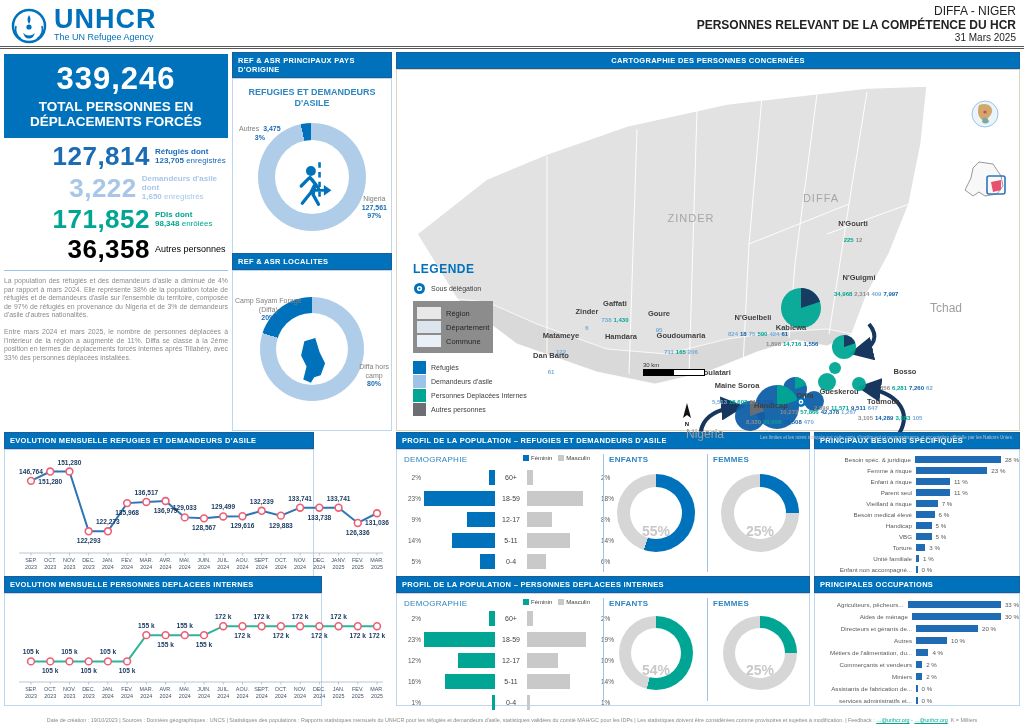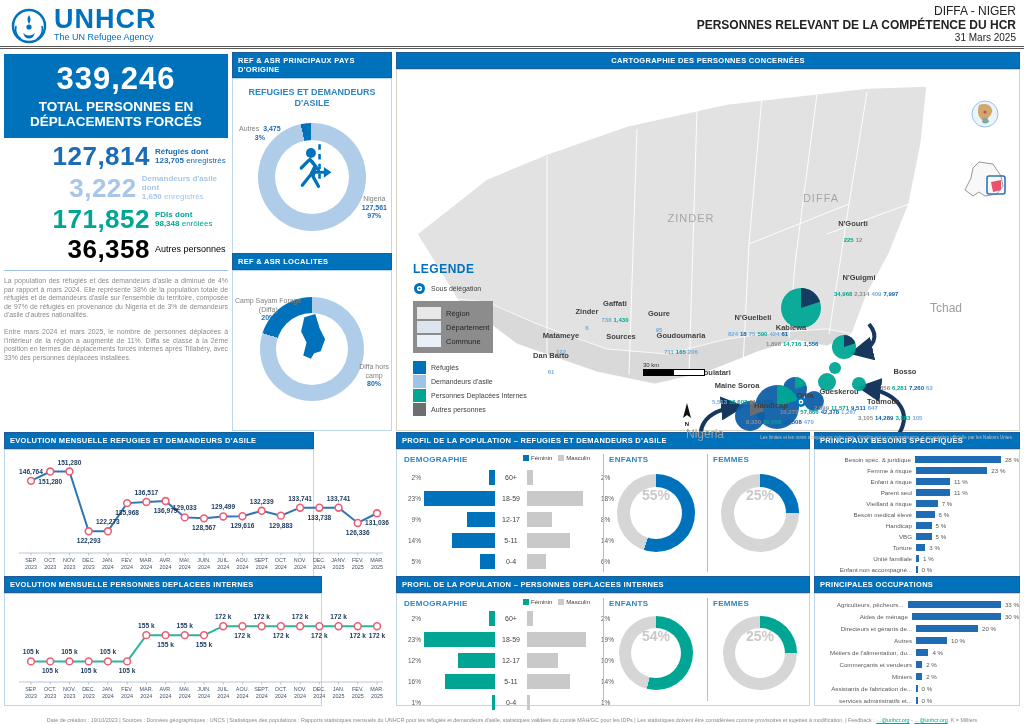--- a/index.html
+++ b/index.html
@@ -26,29 +26,29 @@
   #totalbox .lbl{font-size:13.5px;font-weight:bold;line-height:15px;margin-top:2px}
   .statrow{display:flex;align-items:center;margin-top:6px}
   .statrow .val{width:146px;text-align:right;font-size:26px;font-weight:bold;letter-spacing:.5px;line-height:24px}
   .statrow .lab{margin-left:5px;font-size:8px;line-height:9px;font-weight:bold;text-align:left}
   .statrow .lab .thin{font-weight:normal}
   .c-blue{color:#1B6CB5}.c-lightblue{color:#A8C7E8}.c-teal{color:#00A693}.c-grey{color:#000000}
   #paras{border-top:1px solid #9DC3E6;margin-top:9px;padding-top:6px}
   #paras p{font-size:6.9px;line-height:8.6px;color:#8A8A8A;text-align:justify;margin:0 0 8px}
   
   .donut{border-radius:50%;position:relative}
-  .donut .hole{position:absolute;border-radius:50%;background:#fff;display:flex;align-items:flex-start;justify-content:center}
+  .donut .hole{position:absolute;border-radius:50%;background:#fff;display:flex;align-items:flex-end;justify-content:center}
   .donut .pct{position:relative;z-index:2;font-weight:bold;color:#C9C9C9;font-size:14px}
   .dlab{position:absolute;font-size:7px;line-height:8.5px;text-align:center;color:#7F7F7F}
   .dlab .n{font-weight:bold;color:#1B6CB5}
   
   .axis-label{fill:#44546A;font-size:5.4px}
   .dlabel{fill:#17375E;font-size:6.6px;font-weight:bold}
   
-  .demolbl{position:absolute;left:7px;top:5px;font-size:8px;font-weight:bold;color:#2E86C1;letter-spacing:.3px}
+  .demolbl{position:absolute;left:7px;top:5px;font-size:8px;font-weight:normal;color:#2E86C1;letter-spacing:.3px}
   .sublbl{font-size:8px;font-weight:bold;color:#2E86C1;letter-spacing:.3px}
   .pyr-row{display:flex;align-items:center;height:21px}
   .pyr-pctL{width:22px;text-align:right;font-size:6.5px;color:#595959}
   .pyr-pctR{width:22px;text-align:left;font-size:6.5px;color:#595959}
   .pyr-barL{width:74px;position:relative;height:15px}
   .pyr-barR{width:74px;position:relative;height:15px}
   .pyr-barL .bar{position:absolute;right:0;top:0;height:15px}
   .pyr-barR .bar{position:absolute;left:0;top:0;height:15px}
   .pyr-age{width:32px;text-align:center;font-size:7px;color:#404040}
   .leg{display:flex;align-items:center;font-size:6px;color:#404040;margin-left:6px}
@@ -300,21 +300,21 @@
       </div>
       <div class="mapnote">Les limites et les noms indiqués sur cette carte n'impliquent ni reconnaissance ni acceptation officielle par les Nations Unies.</div>
       <div id="citylayer">
           <div class="maplbl region" style="left: 294px; top: 134px;">ZINDER</div>
           <div class="maplbl region" style="left: 424px; top: 114px;">DIFFA</div>
           <div class="maplbl country" style="left: 549px; top: 224px;">Tchad</div>
           <div class="maplbl country" style="left: 308px; top: 350px;">Nigeria</div>
           <div class="city" style="left: 190px; top: 236px;"><span class="nm">Zinder</span><span class="v v-dem">6</span></div>
           <div class="city" style="left: 218px; top: 228px;"><span class="nm">Gaffati</span><span class="v v-dem">738</span><span class="v v-pdi">1,430</span></div>
           <div class="city" style="left: 224px; top: 252px;">
-            <span class="nm">Sources</span>
+            <span class="nm">Hamdara</span>
           </div>
           <div class="city" style="left: 164px; top: 260px;"><span class="nm">Matameye</span><span class="v v-dem">122</span></div>
           <div class="city" style="left: 154px; top: 280px;"><span class="nm">Dan Barto</span><span class="v v-dem">61</span></div>
           <div class="city" style="left: 262px; top: 238px;"><span class="nm">Goure</span><span class="v v-dem">95</span></div>
           <div class="city" style="left: 284px; top: 260px;"><span class="nm">Goudoumaria</span><span class="v v-dem">711</span><span class="v v-pdi">165</span><span class="v v-dem">206</span></div>
           <div class="city" style="left: 356px; top: 242px;"><span class="nm">N'Guelbeli</span><span class="v v-dem">824</span><span class="v v-ref">18</span><span class="v v-dem">75</span><span class="v v-pdi">590</span><span class="v v-dem">424</span><span class="v v-ref">61</span></div>
           <div class="city" style="left: 318px; top: 288px;">
             <span class="nm">Foulatari</span>
           </div>
           <div class="city" style="left: 340px; top: 310px;"><span class="nm">Maine Soroa</span><span class="v v-dem">5,513</span><span class="v v-pdi">18,603</span><span class="v v-aut">21</span><span class="v v-ref">5,746</span></div>

